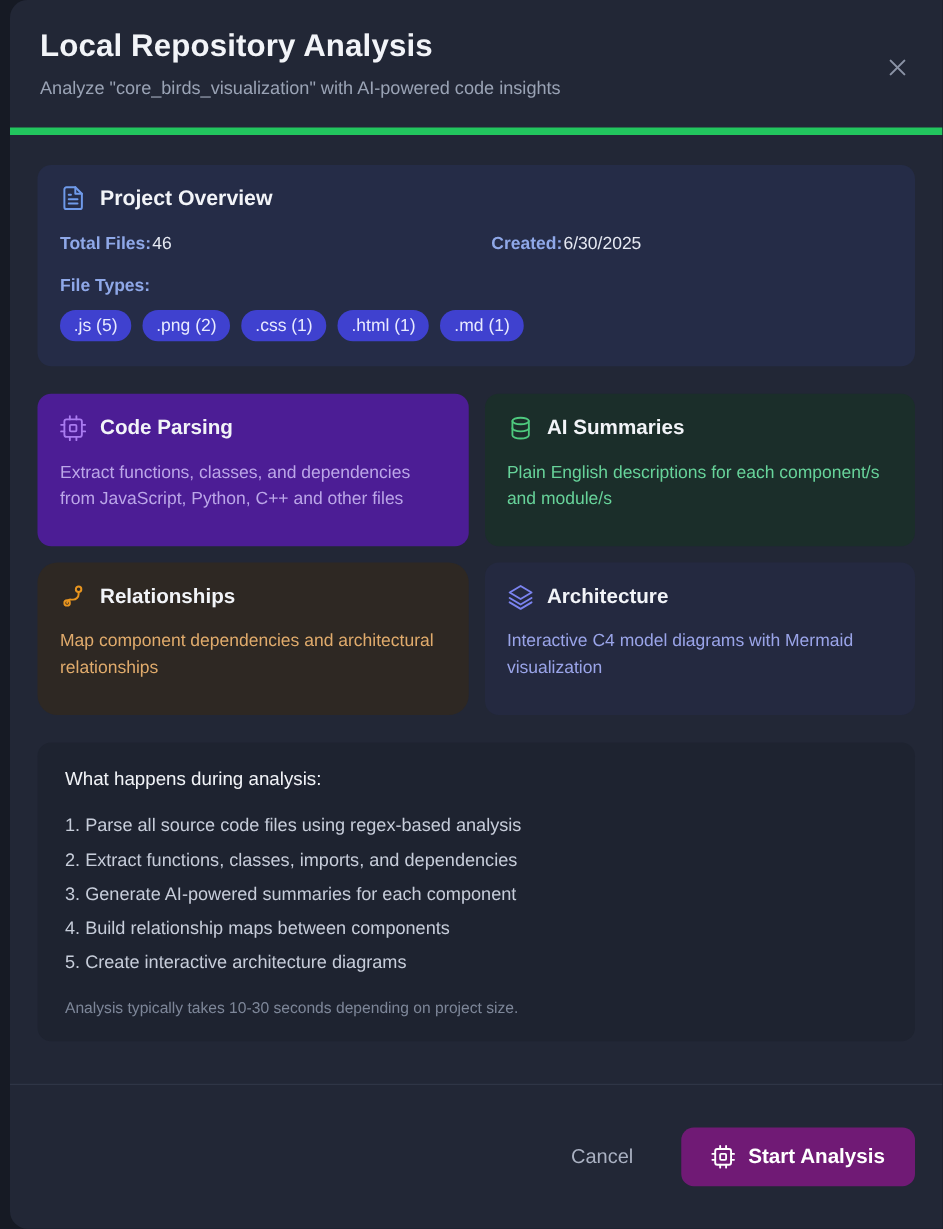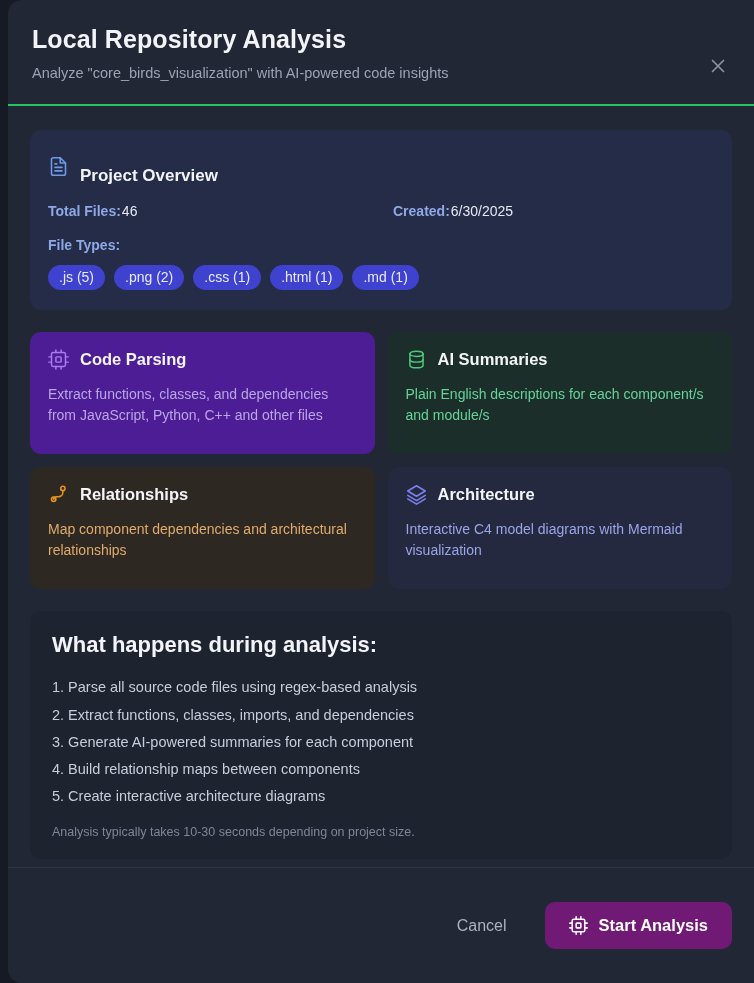--- a/index.html
+++ b/index.html
@@ -21,24 +21,23 @@
     background: #222736;
     border-radius: 14px 0 0 14px;
     display: flex;
     flex-direction: column;
     overflow: hidden;
   }
 
   
   .modal-header {
     position: relative;
-    padding: 12px 28px 22px 24px;
-    border-bottom: 2px solid #22c55e;
+    padding: 22px 28px 22px 24px;
+    border-bottom: 6px solid #22c55e;
     flex: 0 0 auto;
-    margin-top: 12px;
   }
   .modal-title {
     font-size: 25px;
     font-weight: bold;
     color: #f2f4f8;
     letter-spacing: 0.1px;
     line-height: 1.22;
   }
   .modal-subtitle {
     margin-top: 9px;
@@ -78,21 +77,20 @@
   }
   .card-head {
     display: flex;
     align-items: center;
     gap: 11px;
   }
   .card-head-title {
     font-size: 17px;
     font-weight: bold;
     color: #f2f4f8;
-    margin-top: 20px;
   }
   .overview-stats {
     display: flex;
     margin-top: 17px;
     font-size: 14px;
   }
   .stat {
     display: flex;
     gap: 1px;
     align-items: flex-start;
@@ -142,35 +140,35 @@
   }
   .feature-desc {
     margin-top: 14px;
     font-size: 14px;
     line-height: 1.45;
   }
   .fc-parsing   { background: #4c1d95; }
   .fc-parsing   .feature-desc { color: #bba6e8; }
   .fc-summaries { background: #1b2e2a; }
   .fc-summaries .feature-desc { color: #67d39a; }
-  .fc-relations { background: #2e2823; }
+  .fc-relations { background: #2e2823; border-radius: 16px; }
   .fc-relations .feature-desc { color: #e0ab6c; }
   .fc-arch      { background: #242940; }
   .fc-arch      .feature-desc { color: #9aa4e8; }
 
   
   .steps-card {
     margin-top: 22px;
     background: #1e2330;
     border-radius: 11px;
     padding: 21px 22px 20px 22px;
   }
   .steps-title {
-    font-size: 22px;
-    font-weight: bold;
+    font-size: 15px;
+    font-weight: normal;
     color: #f2f4f8;
   }
   .steps-list { margin-top: 16px; }
   .step-item {
     font-size: 14.5px;
     color: #c7cdda;
     line-height: 1.88;
   }
   .steps-note {
     margin-top: 14px;

